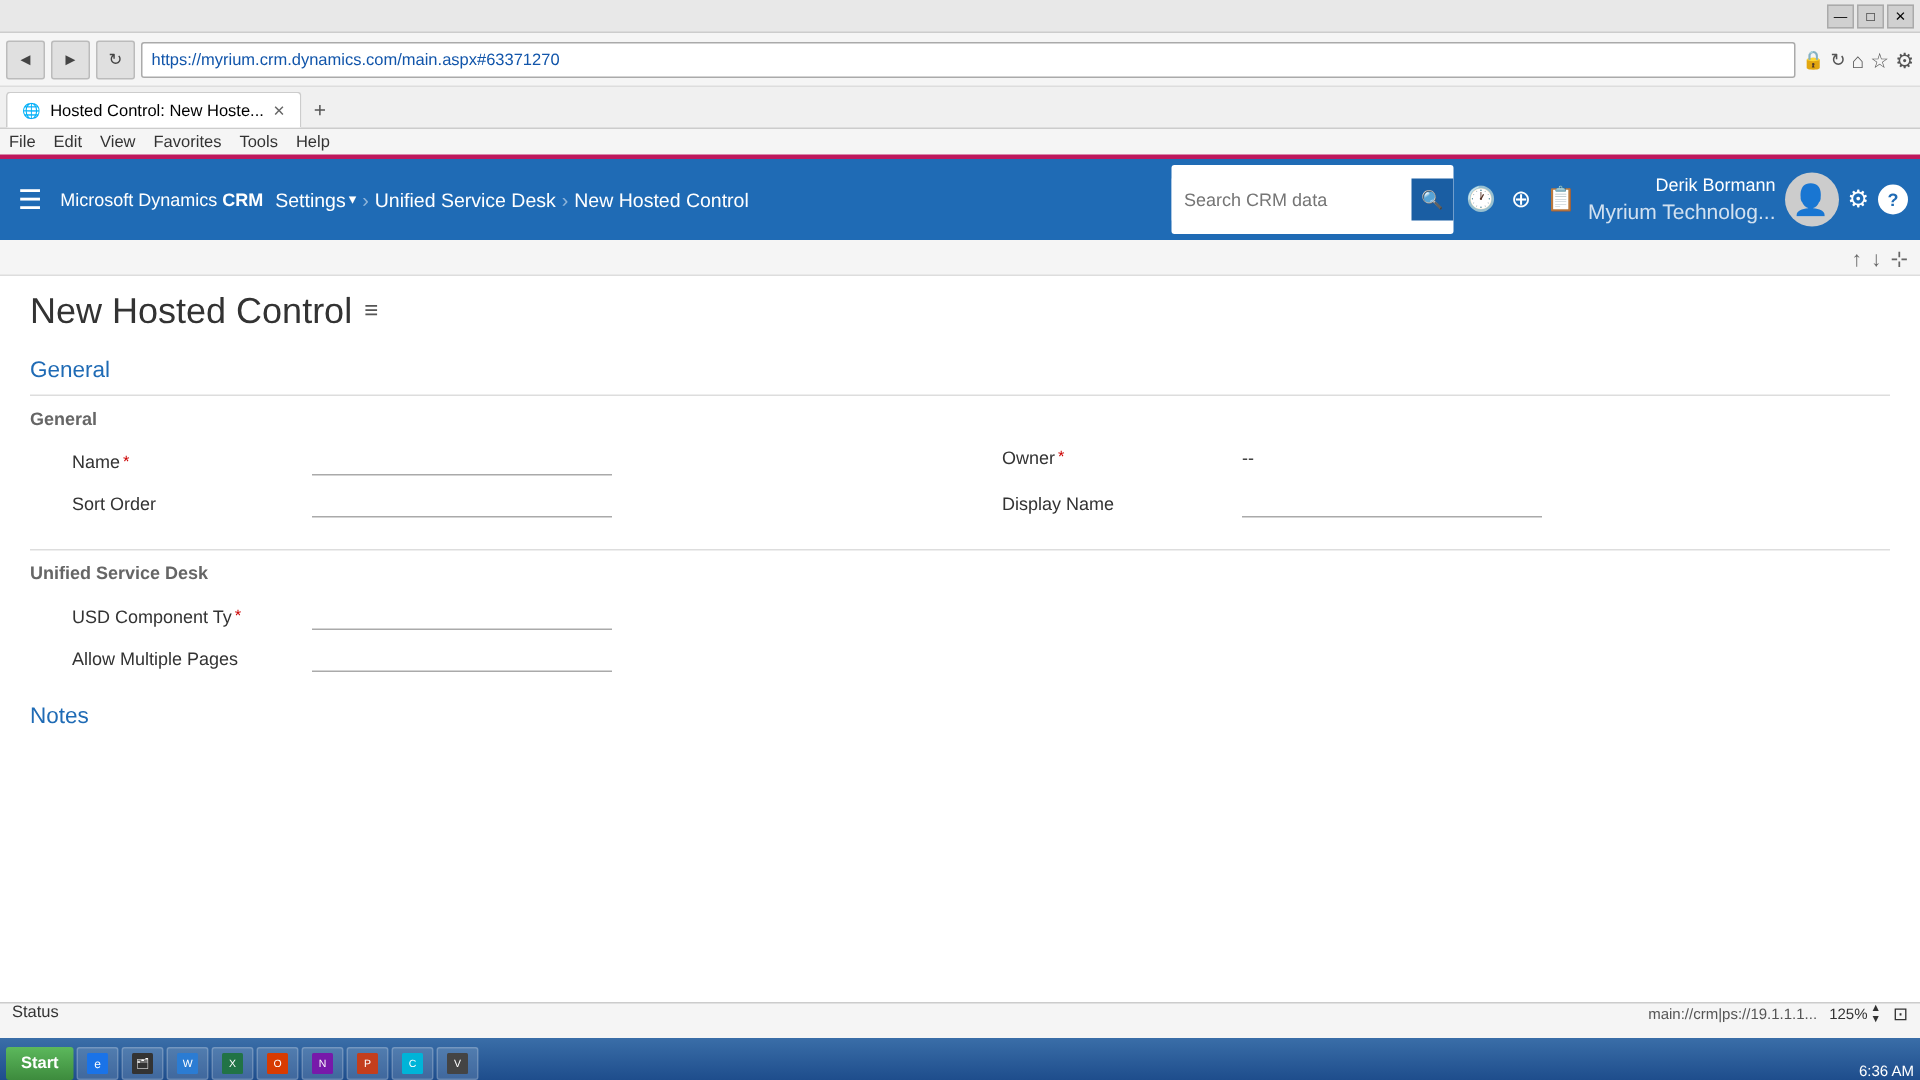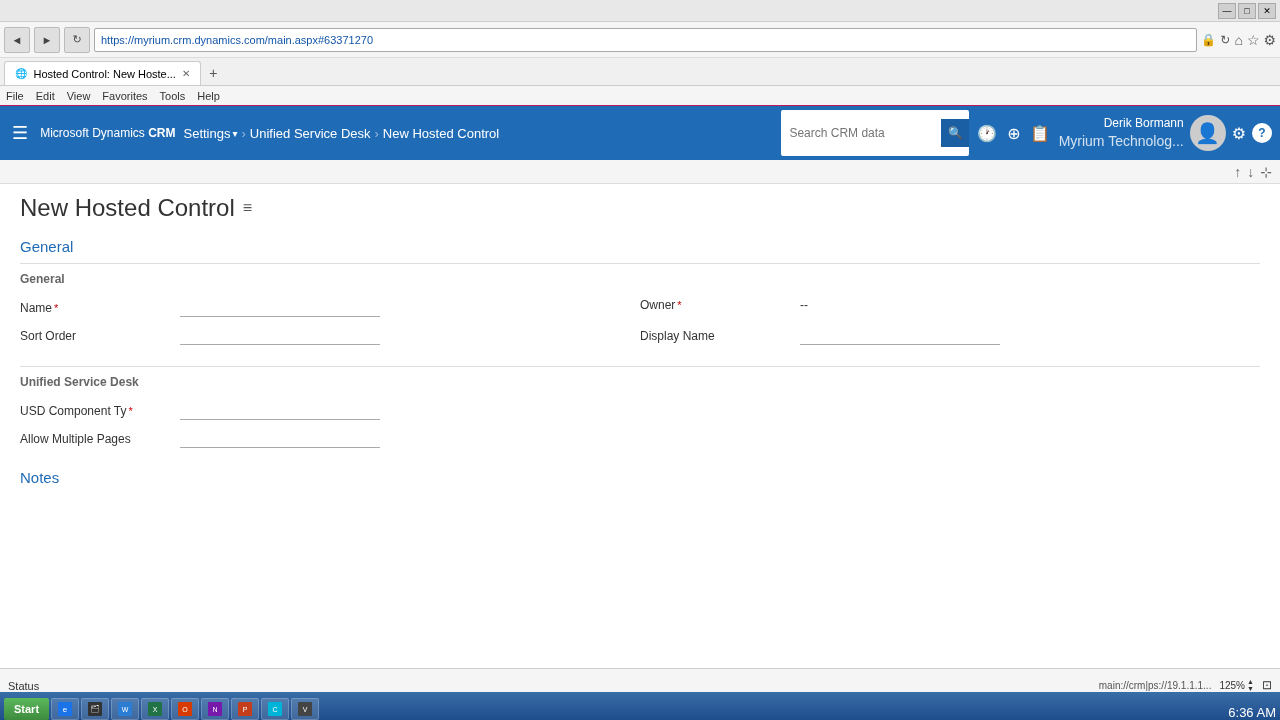--- a/index.html
+++ b/index.html
@@ -8,21 +8,21 @@
     .browser-titlebar-buttons { display: flex; gap: 2px; }
     .browser-titlebar-btn { width: 18px; height: 16px; background: #d0d0d0; border: 1px solid #aaa; font-size: 9px; display: flex; align-items: center; justify-content: center; cursor: pointer; }
     .browser-nav { height: 36px; display: flex; align-items: center; padding: 2px 4px; gap: 4px; background: #f5f5f5; border-bottom: 1px solid #ddd; }
     .browser-nav-btn { width: 26px; height: 26px; background: #e0e0e0; border: 1px solid #bbb; border-radius: 2px; display: flex; align-items: center; justify-content: center; font-size: 11px; cursor: pointer; color: #444; }
     .browser-address-bar { flex: 1; height: 24px; border: 1px solid #aaa; border-radius: 2px; padding: 0 6px; font-size: 11px; background: #fff; display: flex; align-items: center; }
     .browser-address-bar span { color: #1155aa; font-size: 11px; }
     .tab-bar { height: 28px; display: flex; align-items: flex-end; padding: 0 4px; background: #f0f0f0; border-bottom: 1px solid #ccc; }
     .tab { height: 24px; padding: 0 10px; background: #fff; border: 1px solid #ccc; border-bottom: none; border-radius: 3px 3px 0 0; font-size: 11px; display: flex; align-items: center; gap: 6px; }
     .tab-close { font-size: 10px; color: #666; cursor: pointer; }
     .tab-new { width: 24px; height: 24px; display: flex; align-items: center; justify-content: center; font-size: 14px; color: #555; cursor: pointer; }
-    .menubar { height: 20px; display: flex; align-items: center; gap: 12px; padding: 0 6px; background: #f5f5f5; border-bottom: 1px solid #be185d; font-size: 11px; color: #333; }
+    .menubar { height: 20px; display: flex; align-items: center; gap: 12px; padding: 0 6px; background: #f5f5f5; border-bottom: 3px solid #be185d; font-size: 11px; color: #333; }
     .menubar span { cursor: pointer; }
     .fav-bar-icons { margin-left: auto; display: flex; gap: 4px; }
 
     
     .crm-header { background: #1f6bb5; height: 54px; display: flex; align-items: center; padding: 0 8px; gap: 8px; }
     .crm-logo { color: #fff; font-size: 12px; font-weight: 300; white-space: nowrap; }
     .crm-logo span { font-weight: 600; }
     .crm-menu-btn { color: #fff; font-size: 18px; cursor: pointer; padding: 4px; }
     .crm-nav { display: flex; align-items: center; gap: 4px; color: #fff; font-size: 13px; flex: 1; }
     .crm-nav .settings-btn { display: flex; align-items: center; gap: 2px; cursor: pointer; }
@@ -46,31 +46,31 @@
     .page-title-row { display: flex; align-items: center; gap: 8px; margin-bottom: 16px; }
     .page-title { font-size: 24px; font-weight: 300; color: #333; }
     .page-title-icon { font-size: 16px; color: #555; cursor: pointer; }
 
     
     .section-heading { font-size: 15px; color: #1f6bb5; font-weight: 400; margin-bottom: 8px; }
     .form-section { margin-bottom: 16px; }
     .form-section-group { border-top: 1px solid #ddd; padding-top: 4px; }
     .form-section-label { font-size: 12px; color: #666; font-weight: 600; padding: 4px 0 8px 0; text-transform: none; }
     .form-row { display: grid; grid-template-columns: 1fr 1fr; gap: 0; }
-    .form-field { display: flex; flex-direction: column; padding: 4px 0; min-height: 28px; }
+    .form-field { display: flex; flex-direction: column; padding: 4px 0; min-height: 28px; margin-left: 28px; }
     .form-field-row { display: flex; align-items: center; gap: 0; }
     .field-label { font-size: 12px; color: #333; min-width: 160px; display: flex; align-items: center; gap: 2px; }
     .field-required { color: #cc0000; font-size: 11px; }
     .field-value { font-size: 12px; color: #333; }
 
     .notes-section { margin-top: 16px; }
     .notes-heading { font-size: 15px; color: #1f6bb5; font-weight: 400; }
 
     
-    .status-bar { position: fixed; bottom: 28px; left: 0; right: 0; height: 24px; background: #f5f5f5; border-top: 1px solid #ccc; display: flex; align-items: flex-end; padding: 0 8px; font-size: 11px; color: #333; }
+    .status-bar { position: fixed; bottom: 28px; left: 0; right: 0; height: 24px; background: #f5f5f5; border-top: 1px solid #ccc; display: flex; align-items: flex-start; padding: 0 8px; font-size: 11px; color: #333; }
     .status-right { margin-left: auto; display: flex; align-items: center; gap: 8px; }
 
     
     .taskbar { position: fixed; bottom: 0; left: 0; right: 0; height: 28px; background: linear-gradient(to bottom, #3a6ea8 0%, #1e4d8c 100%); display: flex; align-items: flex-end; padding: 0 4px; gap: 2px; }
     .taskbar-start { background: linear-gradient(to bottom, #5cb85c 0%, #3d8b3d 100%); color: #fff; height: 22px; padding: 0 10px; border-radius: 2px; font-size: 11px; font-weight: bold; display: flex; align-items: center; cursor: pointer; }
     .taskbar-apps { display: flex; gap: 2px; flex: 1; }
     .taskbar-app { height: 22px; background: rgba(255,255,255,0.15); border: 1px solid rgba(255,255,255,0.2); border-radius: 2px; padding: 0 6px; display: flex; align-items: center; cursor: pointer; }
     .taskbar-app-icon { width: 14px; height: 14px; background: #ccc; border-radius: 1px; font-size: 8px; display: flex; align-items: center; justify-content: center; }
     .taskbar-right { display: flex; align-items: center; gap: 4px; color: #fff; font-size: 10px; }
 
@@ -285,15 +285,15 @@
       <div class="taskbar-app-icon" style="background:#c43e1c; color:#fff; font-size:7px;">P</div>
     </div>
     <div class="taskbar-app">
       <div class="taskbar-app-icon" style="background:#00b4d8; color:#fff; font-size:7px;">C</div>
     </div>
     <div class="taskbar-app">
       <div class="taskbar-app-icon" style="background:#444; color:#fff; font-size:7px;">V</div>
     </div>
   </div>
   <div class="taskbar-right">
-    <span style="color:#fff; font-size:13px;">6:36 AM</span>
+    <span style="color:#fff; font-size:10px;">6:36 AM</span>
   </div>
 </div>
 
 </body></html>

